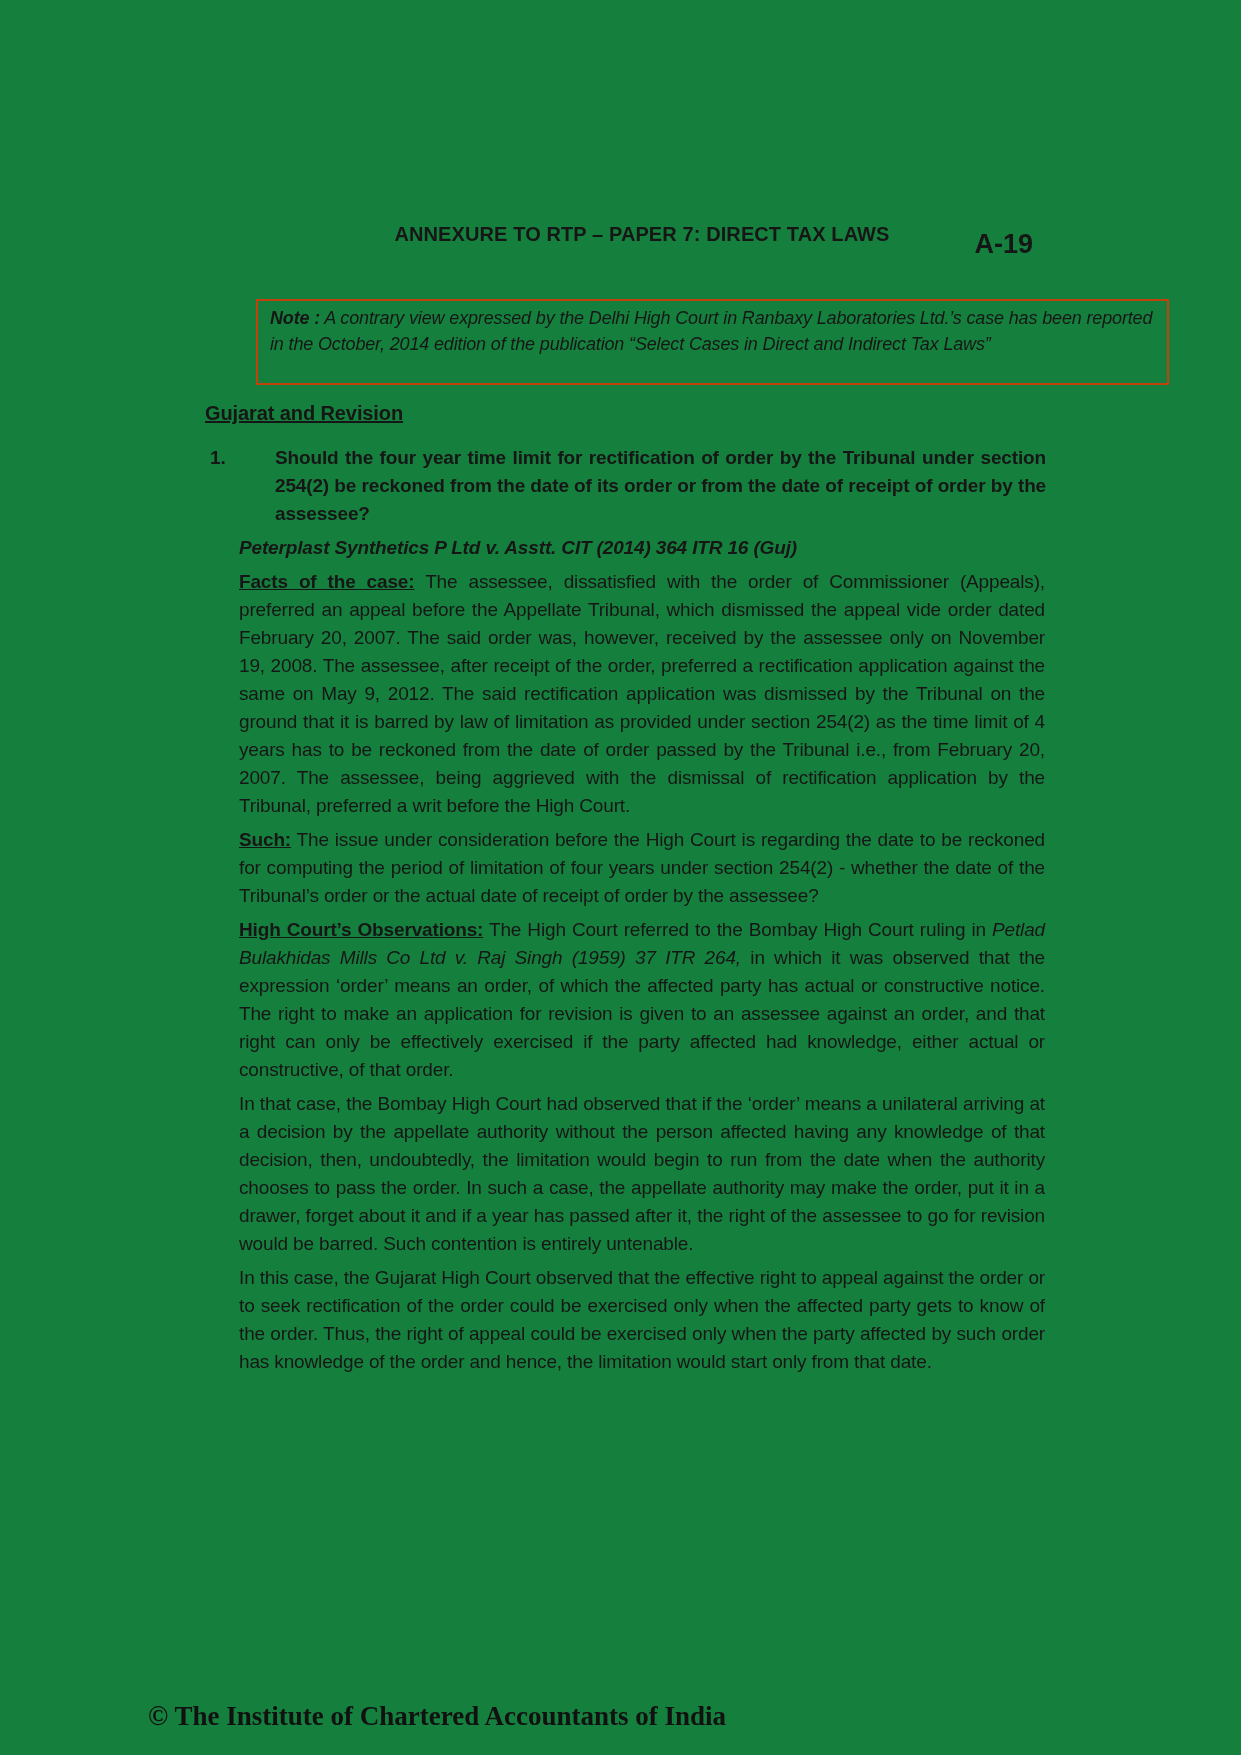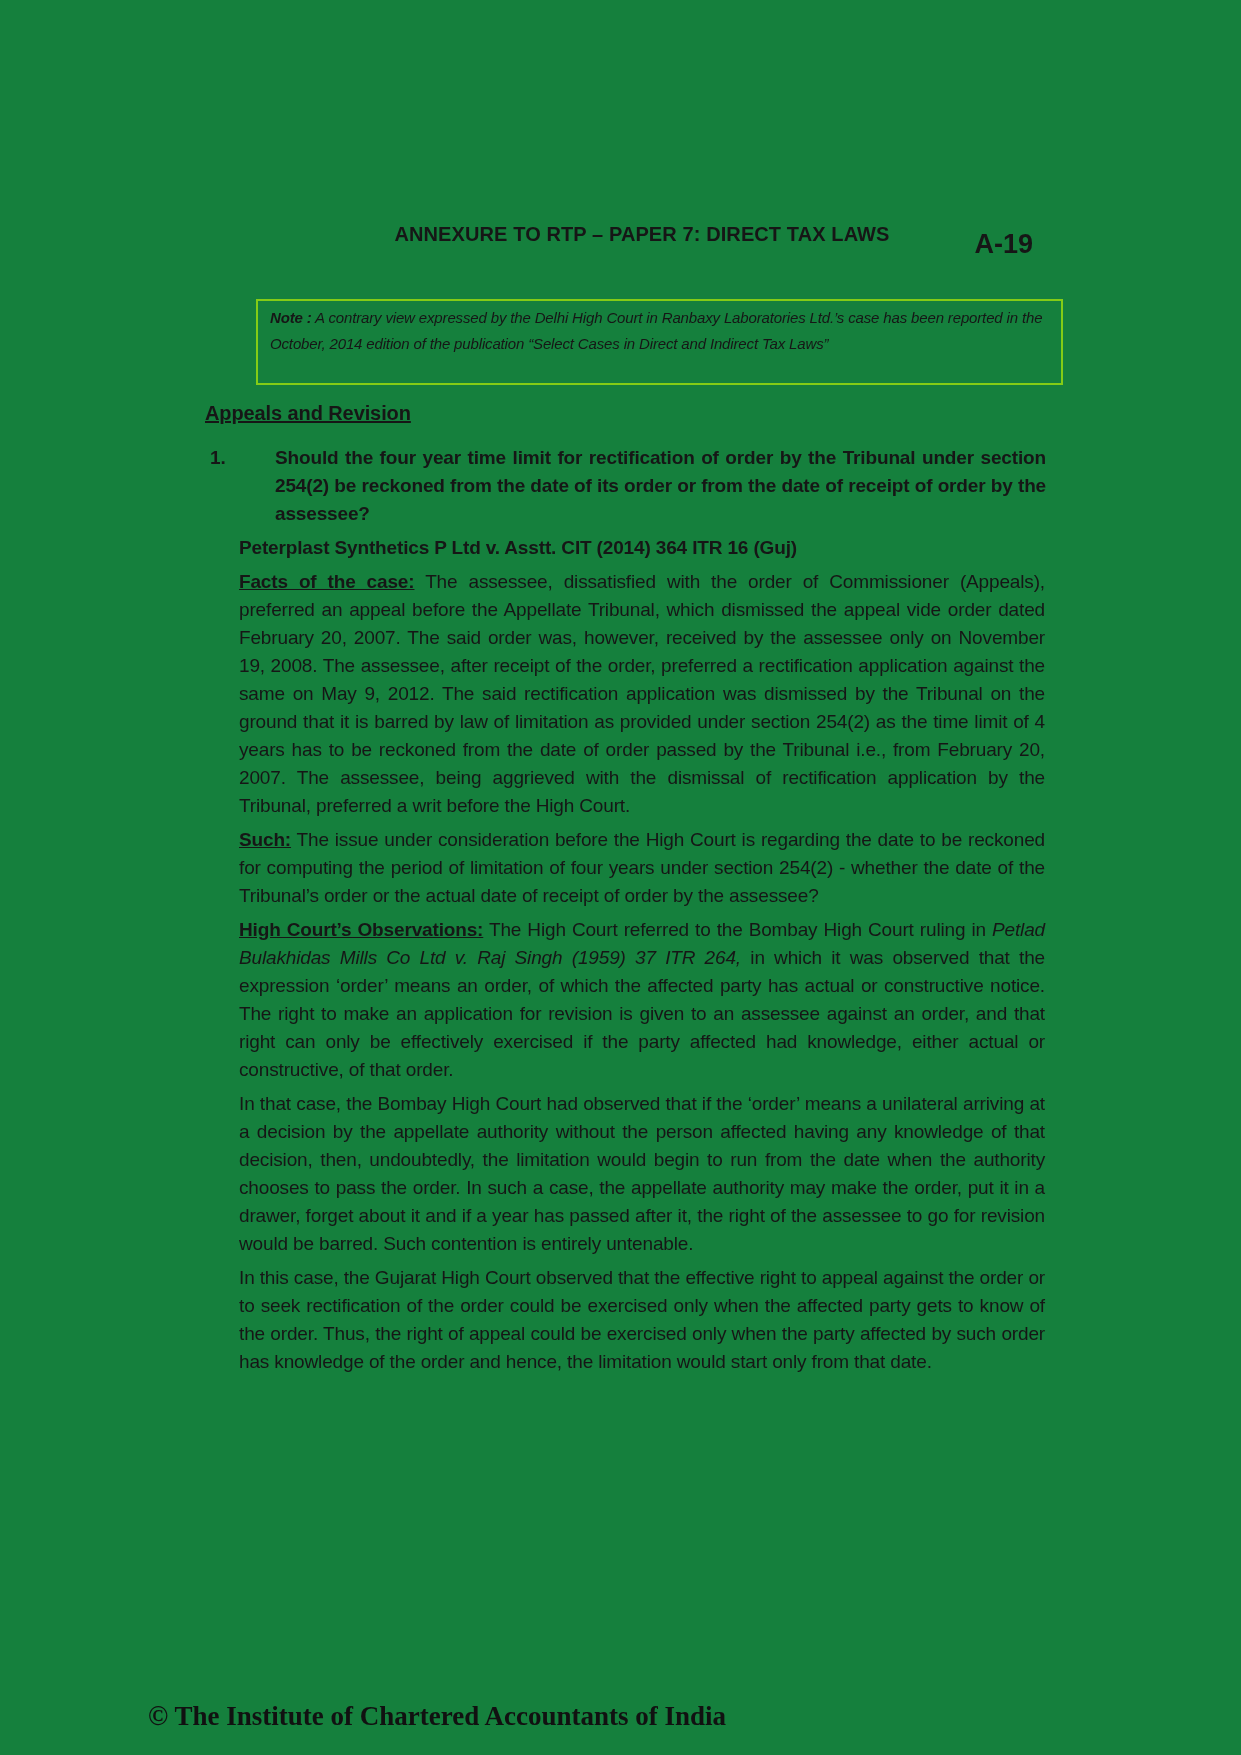--- a/index.html
+++ b/index.html
@@ -13,43 +13,43 @@
     overflow:hidden;
   }
   .header { position:absolute; top:223px; left:239px; width:806px; height:24px; }
   .header-title {
     text-align:center; font-weight:bold; font-size:20px; letter-spacing:0.1px;
   }
   .page-num {
     position:absolute; right:12px; top:6px; font-weight:bold; font-size:27px;
   }
   .note-box {
-    position:absolute; left:256px; top:299px; width:807px; min-height:86px;
+    position:absolute; left:256px; top:299px; width:913px; min-height:86px;
     box-sizing:border-box;
-    border:2px solid #84cc16;
+    border:2px solid #c2410c;
     padding:4px 12px 6px 12px;
-    font-style:italic; font-size:15px; line-height:26px;
+    font-style:italic; font-size:18px; line-height:26px;
     letter-spacing:-0.15px;
   }
   .note-label { font-weight:bold; }
   .section-heading {
     position:absolute; left:205px; top:402px;
     font-weight:bold; font-size:20px; text-decoration:underline;
     letter-spacing:-0.1px;
   }
   .content {
     position:absolute; left:205px; top:444px; width:841px;
     font-size:19px; line-height:28px; letter-spacing:-0.15px;
   }
   .question { display:flex; font-weight:bold; }
   .qnum { flex:0 0 34px; width:34px; padding-left:5px; box-sizing:border-box; }
   .qtext { flex:1; text-align:justify;margin-left:36px; }
   .citation {
     margin:6px 0 0 34px; width:806px;
-    font-weight:bold; 
+    font-weight:bold; font-style:italic;
   }
   .para {
     margin:6px 0 0 34px; width:806px;
     text-align:justify;
   }
   .lbl { font-weight:bold; text-decoration:underline; }
   .it  { font-style:italic; }
   .footer {
     position:absolute; left:148px; top:1701px;
     font-family:"Liberation Serif", serif;
@@ -64,21 +64,21 @@
   <div class="header">
     <div class="header-title">ANNEXURE TO RTP – PAPER 7: DIRECT TAX LAWS</div>
     <div class="page-num">A-19</div>
   </div>
 
   <div class="note-box">
     <span class="note-label">Note :</span> 
     <span>A contrary view expressed by the Delhi High Court in Ranbaxy Laboratories Ltd.’s case has been reported in the October, 2014 edition of the publication “Select Cases in Direct and Indirect Tax Laws”</span>
   </div>
 
-  <div class="section-heading">Appeals and Revision</div>
+  <div class="section-heading">Gujarat and Revision</div>
 
   <div class="content">
 
     <div class="question">
       <div class="qnum">1.</div>
       <div class="qtext">Should the four year time limit for rectification of order by the Tribunal under section 254(2) be reckoned from the date of its order or from the date of receipt of order by the assessee?</div>
     </div>
 
     <div class="citation">Peterplast Synthetics P Ltd v. Asstt. CIT (2014) 364 ITR 16 (Guj)</div>
 

